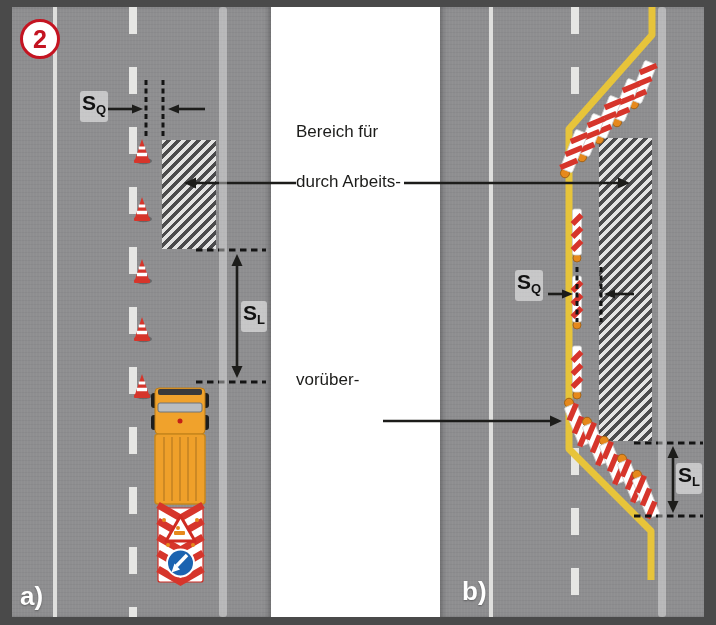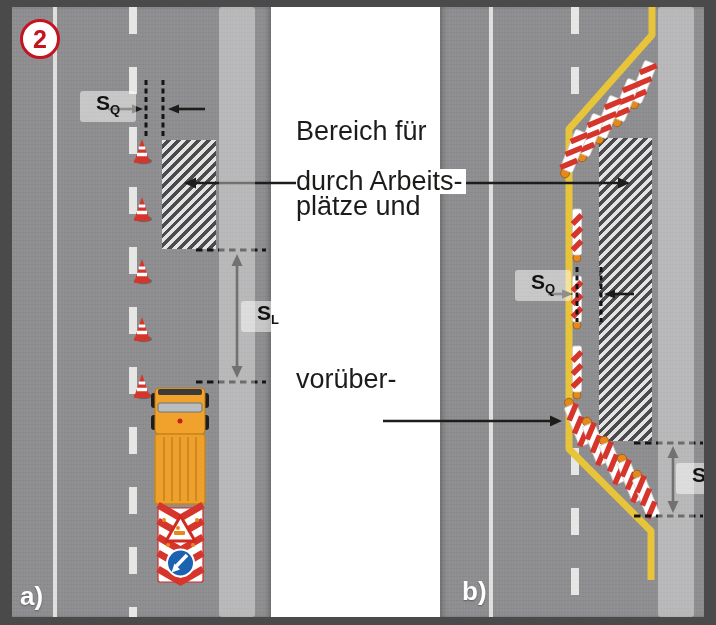--- a/index.html
+++ b/index.html
@@ -26,24 +26,24 @@
   .yline{stroke:var(--temp-marking-yellow);stroke-width:7;fill:none;stroke-linejoin:round;stroke-linecap:butt;}
   .arr{stroke:var(--text-dark);stroke-width:2.6;}
   .dashv{stroke:#141414;stroke-width:3;stroke-dasharray:5 3.5;}
   .dott{stroke:#141414;stroke-width:3.2;stroke-dasharray:6.5 4.5;}
   .afill{fill:var(--text-dark);}
   .bred{stroke:var(--board-red);stroke-width:5.5;}
   .bwhite{fill:#fff;stroke:#d0d0d0;stroke-width:.8;}
   .foot{fill:var(--foot-orange);stroke:#9c5c10;stroke-width:.8;}
   .cred{fill:var(--cone-red);}
   .cwhite{stroke:#fff;}
-  .note{position:absolute;z-index:8;font-size:27px;line-height:25px;color:var(--text-dark);}
+  .note{position:absolute;z-index:8;font-size:17px;line-height:25px;color:var(--text-dark);}
   .note .nl{display:inline-block;background:#fff;padding-right:3px;}
   .dim{position:absolute;z-index:8;font-size:21px;font-weight:bold;color:#111;
-    background:rgba(255,255,255,.5);border-radius:3px;padding:0 16px;line-height:24px;}
+    background:rgba(255,255,255,.5);border-radius:3px;padding:0 2px;line-height:24px;}
   .dim sub{font-size:13px;vertical-align:-4px;}
   .plabel{position:absolute;z-index:8;color:#fff;font-weight:bold;font-size:26px;
     text-shadow:0 1px 2px rgba(0,0,0,.35);}
   .badge{position:absolute;z-index:9;left:8px;top:12px;width:34px;height:34px;border:3px solid var(--badge-red);
     border-radius:50%;background:#fff;color:var(--badge-red);font-weight:bold;font-size:25px;
     display:flex;align-items:center;justify-content:center;}
 </style>
 </head>
 <body>
 
@@ -219,21 +219,21 @@
     </svg>
 
     <div class="badge">
       <span>2</span>
     </div>
 
     <div class="note" style="left:284px;top:112px">
       <span class="nl">Bereich für</span><br>
       <br>
       <span class="nl">durch Arbeits-</span><br>
-      <span class="nl">plätze und</span><br>
+      <br>
     </div>
 
     <div class="note" style="left:284px;top:360px">
       <span class="nl">vorüber-</span><br>
       <br>
     </div>
 
     <div class="dim" style="left:68px;top:84px">
       <span>S</span><sub>Q</sub>
     </div>

